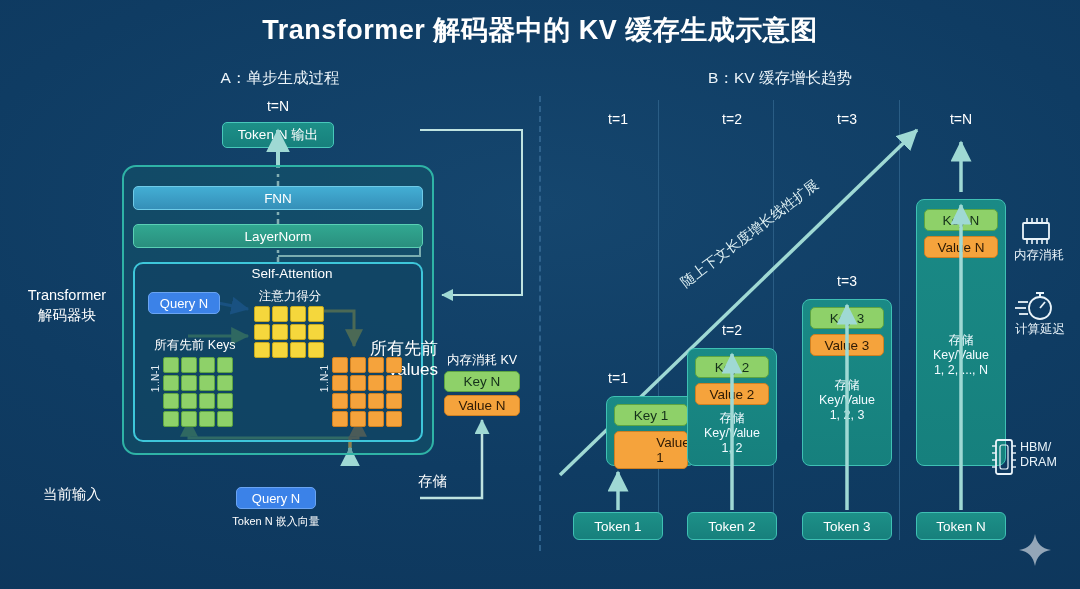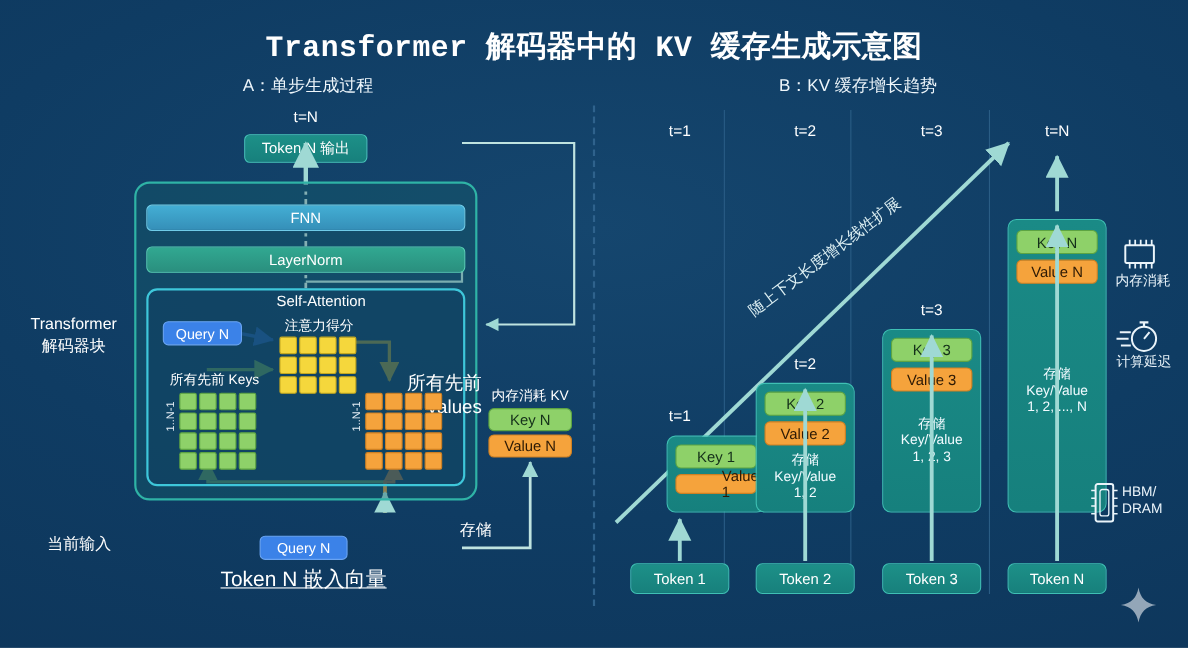--- a/index.html
+++ b/index.html
@@ -9,27 +9,26 @@
     background: radial-gradient(ellipse 120% 100% at 50% 35%, #15466e 0%, #0f3c63 45%, #0d3357 100%);
     color: #ffffff;
     position: relative;
     overflow: hidden;
   }
   .stage { position: absolute; inset: 0; }
   .abs { position: absolute; }
 
   
   #title {
-    left: 0; top: 24px; width: 1080px;
+    left: 0; top: 12px; width: 1080px;
     text-align: center;
     font-size: 27px;
     font-weight: bold;
     letter-spacing: .5px;
     color: #ffffff;
-    font-family: Liberation Mono, monospace;
   }
   .panel-head {
     font-size: 15.5px;
     color: #eef6fb;
     text-align: center;
     white-space: nowrap;
   }
 
   
   #divider {
@@ -126,21 +125,21 @@
 
   #kv-label { left: 432px; top: 352px; width: 100px; text-align:center; font-size: 12.5px; }
   #key-n  { left: 444px; top: 371px; width: 76px; height: 21px; }
   #value-n{ left: 444px; top: 395px; width: 76px; height: 21px; }
 
   #query-n-bottom {
     left: 236px; top: 487px; width: 80px; height: 22px;
     background: #3b82e8; border: 1px solid #6aa4f2; border-radius: 5px;
     font-size: 13px; color: #fff;
   }
-  #token-emb { left: 196px; top: 514px; width: 160px; text-align:center; font-size: 19px; text-decoration: underline; }
+  #token-emb { left: 196px; top: 514px; width: 160px; text-align:center; font-size: 11px; }
   #store-label { left: 418px; top: 472px; font-size: 14.5px; }
 
   
   .col-sep { width: 0; border-left: 1px solid #2a5d85; top: 100px; height: 440px; }
   .t-head { font-size: 14px; text-align:center; width: 90px; }
   .t-sub  { font-size: 14px; text-align:center; width: 90px; }
   .cache-col {
     border-radius: 8px;
     background: linear-gradient(180deg,#1a8a86 0%,#16807d 100%);
     border: 1px solid #3fc0b4;
@@ -327,21 +326,21 @@
         <path d="M0,0 L6,3 L0,6 Z" fill="#9fd9d4"></path>
       </marker>
     </defs>
     <line x1="15" y1="355" x2="372" y2="10" stroke="#9fd9d4" stroke-width="3.5" marker-end="url(#mint-arrow2)"></line>
   </svg>
   <div class="abs" id="diag-label">随上下文长度增长线性扩展</div>
 
   <div class="abs t-sub" style="left:573px; top:370px;">t=1</div>
   <div class="abs cache-col" style="left:606px; top:396px; width:90px; height:70px;">
     <div class="key-chip" style="margin:7px auto 0; width:74px; height:22px;">Key 1</div>
-    <div class="val-chip" style="margin:5px auto 0; width:74px; height:18px;padding-left:44px;">Value 1</div>
+    <div class="val-chip" style="margin:5px auto 0; width:74px; height:38px;padding-left:44px;">Value 1</div>
   </div>
   <div class="abs token-box chip" style="left:573px; top:512px; width:90px;">Token 1</div>
 
   <div class="abs t-sub" style="left:687px; top:322px;">t=2</div>
   <div class="abs cache-col" style="left:687px; top:348px; width:90px; height:118px;">
     <div class="key-chip" style="margin:7px auto 0; width:74px; height:22px;">Key 2</div>
     <div class="val-chip" style="margin:5px auto 0; width:74px; height:22px;">Value 2</div>
     <div class="cache-cap" style="margin-top:6px;">存储
 Key/Value
 1, 2</div>

